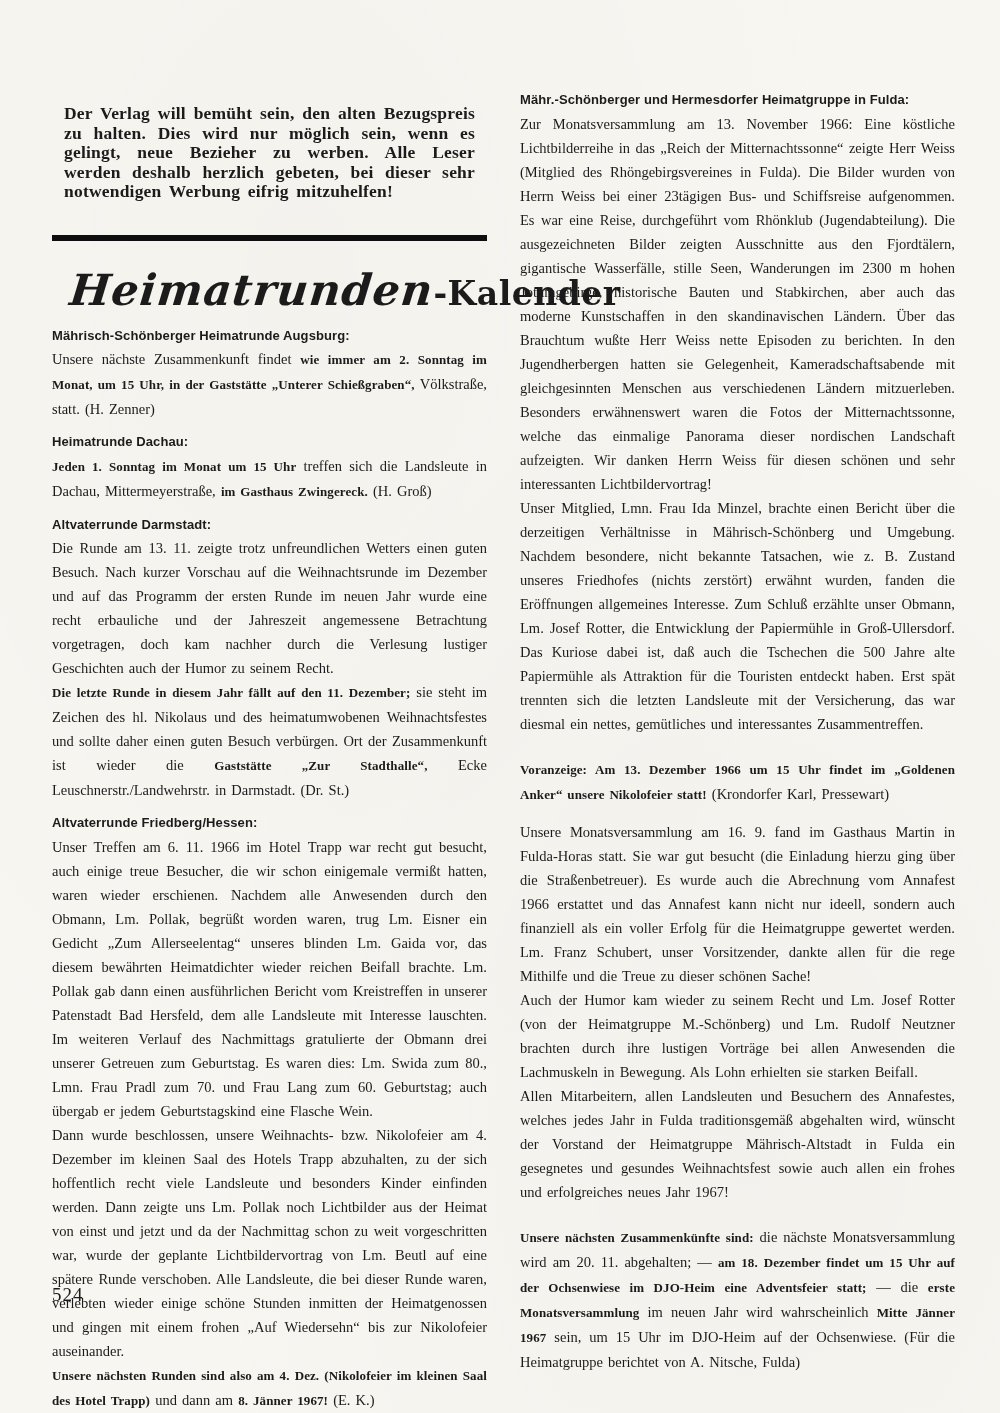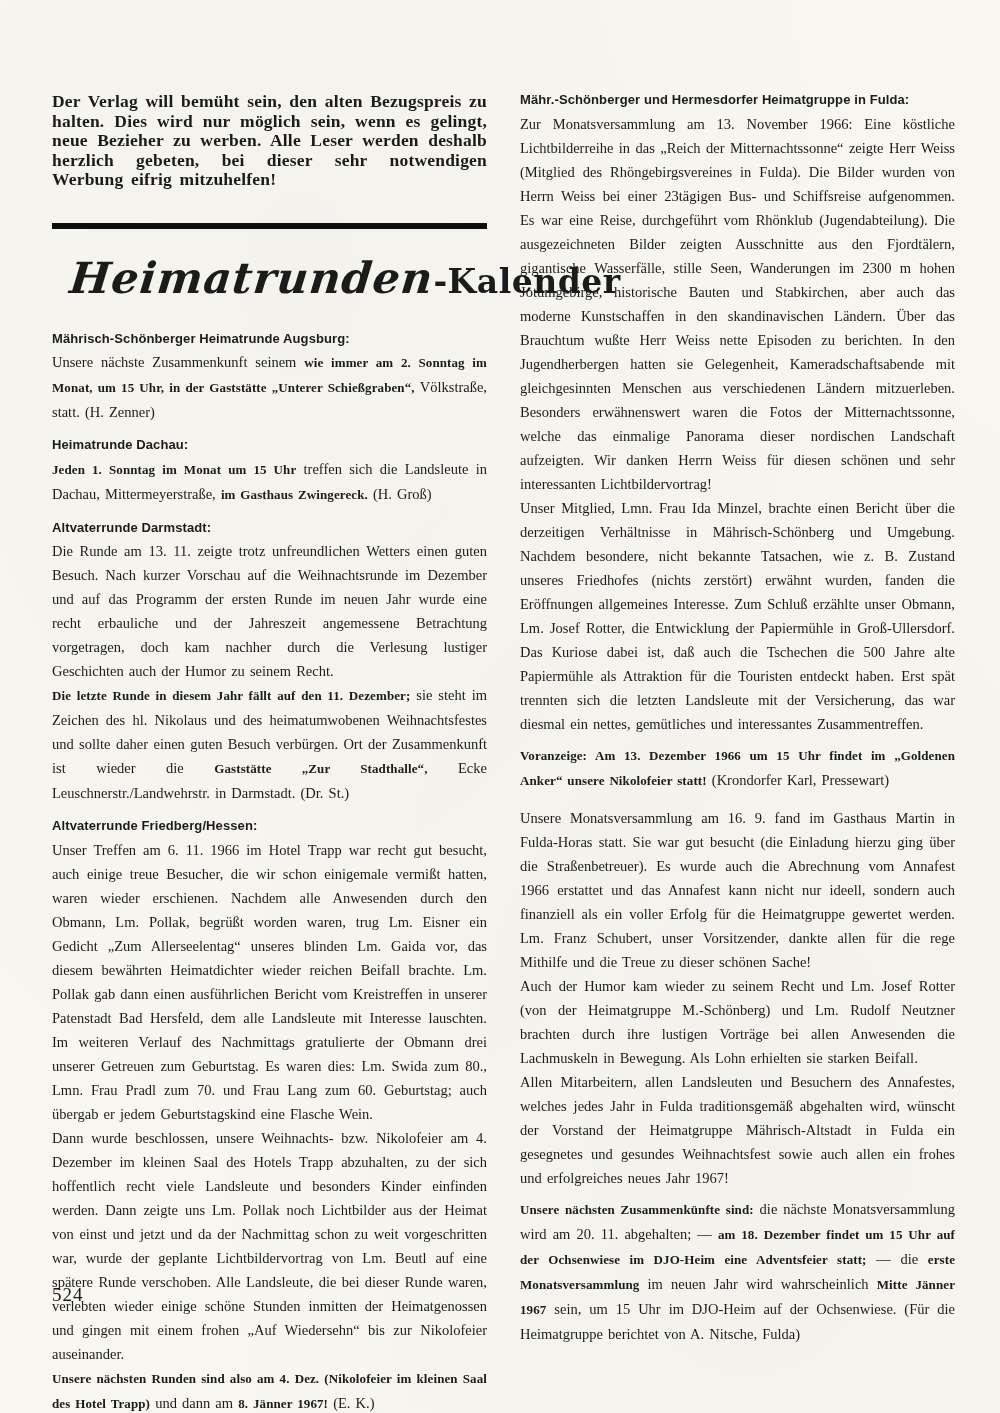--- a/index.html
+++ b/index.html
@@ -12,21 +12,21 @@
     color: #1b1b1b;
     font-family: "Liberation Serif", serif;
     position: relative; overflow: hidden;
   }
   .page { position: absolute; inset: 0; padding: 92px 44px 0 52px; }
   .columns { display: flex; gap: 33px; }
   .col { width: 435px; }
   .justify { text-align: justify; }
 
   .intro {
-    margin: 0;
+    margin: 12px;
     font-weight: bold;
     font-size: 17.5px;
     line-height: 19.6px;
     word-spacing: 3px;
     letter-spacing: 0.2px;
   }
   .rule { height: 6px; background: #0e0e0e; margin-top: 33px; }
 
   .kal { margin: 24px 0 0 18px; line-height: 50px; height: 52px; white-space: nowrap; font-weight: normal; }
   .kal-script {
@@ -34,37 +34,37 @@
     font-style: italic; font-weight: bold;
     font-size: 43px; letter-spacing: 1px;
     display: inline-block; transform: skewX(-6deg);
   }
   .kal-suffix {
     font-family: "DejaVu Serif", serif;
     font-weight: bold; font-size: 33px; letter-spacing: 0.5px;
   }
 
   .sec { margin-top: 13px; }
-  .col-left .sec-first { margin-top: 26px; }
+  .col-left .sec-first { margin-top: 11px; }
   .col-right .sec-top { margin-top: 0; }
   .sec-h {
     font-family: "Liberation Sans", sans-serif;
     font-weight: bold; font-size: 13px; line-height: 16.5px;
     margin: 0 0 3px 0; letter-spacing: 0.1px;
   }
   .body {
     font-size: 14.5px; line-height: 24px;
     margin: 0; word-spacing: 1.5px;
     hyphens: auto;
   }
   .body .b {
     font-family: Liberation Serif, serif;
     font-weight: bold; font-size: 13px; letter-spacing: 0.1px;
   }
-  p.gap { margin-top: 7px; }
+  p.gap { margin-top: 21px; }
 
   .page-number {
     position: absolute; left: 52px; top: 1284px;
     font-size: 19px; letter-spacing: 1px;
   }
 </style>
 </head>
 <body>
 
 <div class="page">
@@ -72,21 +72,21 @@
 
     <div class="col col-left">
       <p class="intro justify">Der Verlag will bemüht sein, den alten Bezugspreis zu halten. Dies wird nur möglich sein, wenn es gelingt, neue Bezieher zu werben. Alle Leser werden deshalb herzlich gebeten, bei dieser sehr notwendigen Werbung eifrig mitzuhelfen!</p>
 
       <div class="rule"></div>
 
       <h1 class="kal"><span class="kal-script">Heimatrunden</span><span class="kal-suffix">-Kalender</span></h1>
 
       <section class="sec sec-first">
         <h2 class="sec-h">Mährisch-Schönberger Heimatrunde Augsburg:</h2>
-        <p class="body justify"><span>Unsere nächste Zusammenkunft seinem </span><span class="b">wie immer am 2. Sonntag im Monat, um 15 Uhr, in der Gaststätte „Unterer Schießgraben“,</span><span> Völkstraße, statt. (H. Zenner)</span></p>
+        <p class="body justify"><span>Unsere nächste Zusammenkunft findet </span><span class="b">wie immer am 2. Sonntag im Monat, um 15 Uhr, in der Gaststätte „Unterer Schießgraben“,</span><span> Völkstraße, statt. (H. Zenner)</span></p>
       </section>
 
       <section class="sec">
         <h2 class="sec-h">Heimatrunde Dachau:</h2>
         <p class="body justify"><span class="b">Jeden 1. Sonntag im Monat um 15 Uhr</span><span> treffen sich die Landsleute in Dachau, Mittermeyerstraße, </span><span class="b">im Gasthaus Zwingereck.</span><span> (H. Groß)</span></p>
       </section>
 
       <section class="sec">
         <h2 class="sec-h">Altvaterrunde Darmstadt:</h2>
         <p class="body justify"><span>Die Runde am 13. 11. zeigte trotz unfreundlichen Wetters einen guten Besuch. Nach kurzer Vorschau auf die Weihnachtsrunde im Dezember und auf das Programm der ersten Runde im neuen Jahr wurde eine recht erbauliche und der Jahreszeit angemessene Betrachtung vorgetragen, doch kam nachher durch die Verlesung lustiger Geschichten auch der Humor zu seinem Recht.</span></p>

